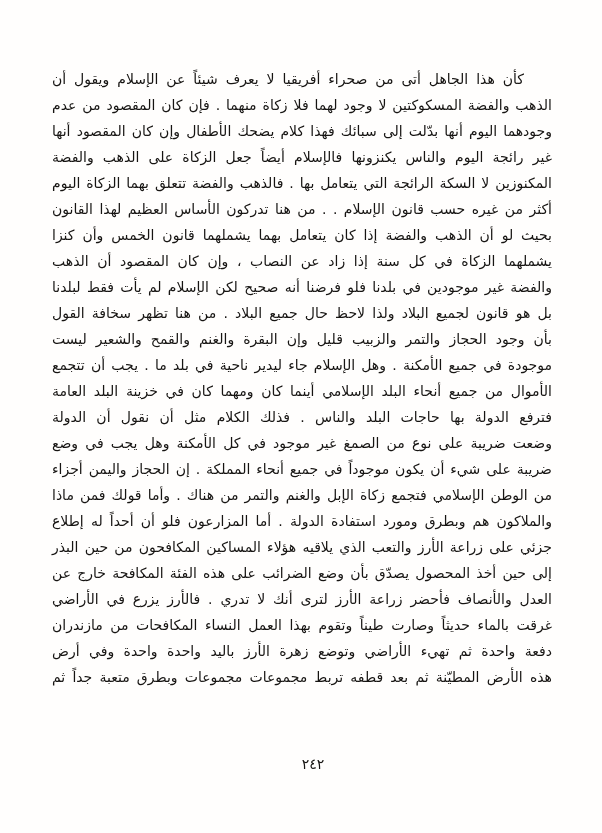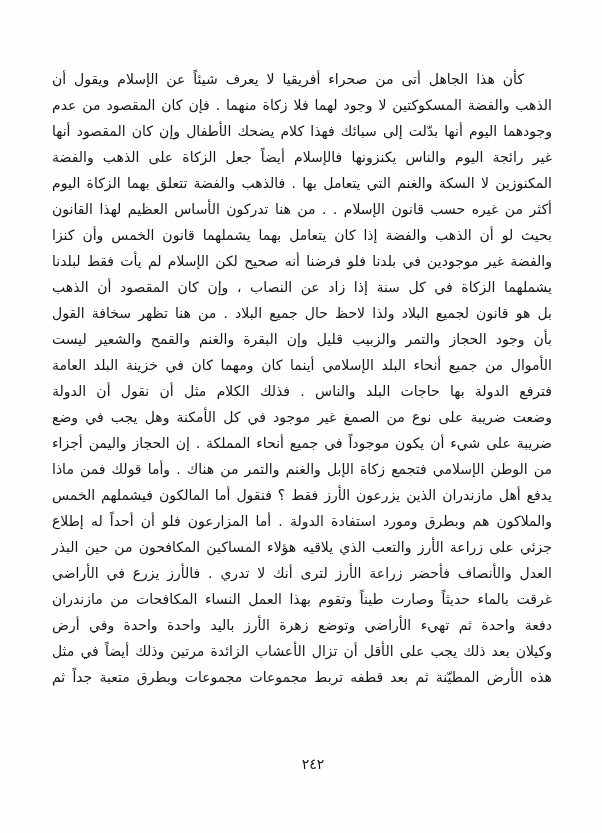--- a/index.html
+++ b/index.html
@@ -48,37 +48,37 @@
 </head>
 <body>
 
 <div class="page">
 
   <div class="text-block">
     <div class="text-line indent">كأن هذا الجاهل أتى من صحراء أفريقيا لا يعرف شيئاً عن الإسلام ويقول أن</div>
     <div class="text-line">الذهب والفضة المسكوكتين لا وجود لهما فلا زكاة منهما . فإن كان المقصود من عدم</div>
     <div class="text-line">وجودهما اليوم أنها بدّلت إلى سبائك فهذا كلام يضحك الأطفال وإن كان المقصود أنها</div>
     <div class="text-line">غير رائجة اليوم والناس يكنزونها فالإسلام أيضاً جعل الزكاة على الذهب والفضة</div>
-    <div class="text-line">المكنوزين لا السكة والغنم التي يتعامل بها . فالذهب والفضة تتعلق بهما الزكاة اليوم</div>
+    <div class="text-line">المكنوزين لا السكة الرائجة التي يتعامل بها . فالذهب والفضة تتعلق بهما الزكاة اليوم</div>
     <div class="text-line">أكثر من غيره حسب قانون الإسلام . . من هنا تدركون الأساس العظيم لهذا القانون</div>
     <div class="text-line">بحيث لو أن الذهب والفضة إذا كان يتعامل بهما يشملهما قانون الخمس وأن كنزا</div>
+    <div class="text-line">يشملهما الزكاة في كل سنة إذا زاد عن النصاب ، وإن كان المقصود أن الذهب</div>
     <div class="text-line">والفضة غير موجودين في بلدنا فلو فرضنا أنه صحيح لكن الإسلام لم يأت فقط لبلدنا</div>
-    <div class="text-line">يشملهما الزكاة في كل سنة إذا زاد عن النصاب ، وإن كان المقصود أن الذهب</div>
     <div class="text-line">بل هو قانون لجميع البلاد ولذا لاحظ حال جميع البلاد . من هنا تظهر سخافة القول</div>
     <div class="text-line">بأن وجود الحجاز والتمر والزبيب قليل وإن البقرة والغنم والقمح والشعير ليست</div>
+    <div class="text-line">موجودة في جميع الأمكنة . وهل الإسلام جاء ليدير ناحية في بلد ما . يجب أن تتجمع</div>
     <div class="text-line">الأموال من جميع أنحاء البلد الإسلامي أينما كان ومهما كان في خزينة البلد العامة</div>
     <div class="text-line">فترفع الدولة بها حاجات البلد والناس . فذلك الكلام مثل أن نقول أن الدولة</div>
     <div class="text-line">وضعت ضريبة على نوع من الصمغ غير موجود في كل الأمكنة وهل يجب في وضع</div>
     <div class="text-line">ضريبة على شيء أن يكون موجوداً في جميع أنحاء المملكة . إن الحجاز واليمن أجزاء</div>
     <div class="text-line">من الوطن الإسلامي فتجمع زكاة الإبل والغنم والتمر من هناك . وأما قولك فمن ماذا</div>
-    <div class="text-line">يدفع أهل مازندران الذين يزرعون الأرز فقط ؟ فنقول أما المالكون فيشملهم الخمس</div>
     <div class="text-line">والملاكون هم وبطرق ومورد استفادة الدولة . أما المزارعون فلو أن أحداً له إطلاع</div>
     <div class="text-line">جزئي على زراعة الأرز والتعب الذي يلاقيه هؤلاء المساكين المكافحون من حين البذر</div>
+    <div class="text-line">إلى حين أخذ المحصول يصدّق بأن وضع الضرائب على هذه الفئة المكافحة خارج عن</div>
     <div class="text-line">العدل والأنصاف فأحضر زراعة الأرز لترى أنك لا تدري . فالأرز يزرع في الأراضي</div>
     <div class="text-line">غرقت بالماء حديثاً وصارت طيناً وتقوم بهذا العمل النساء المكافحات من مازندران</div>
     <div class="text-line">دفعة واحدة ثم تهيء الأراضي وتوضع زهرة الأرز باليد واحدة واحدة وفي أرض</div>
-    <div class="text-line">وكيلان بعد ذلك يجب على الأقل أن تزال الأعشاب الزائدة مرتين وذلك أيضاً في مثل</div>
     <div class="text-line">هذه الأرض المطيّنة ثم بعد قطفه تربط مجموعات مجموعات وبطرق متعبة جداً ثم</div>
   </div>
 
   <div class="page-number">٢٤٢</div>
 
 </div>
 
 </body></html>

